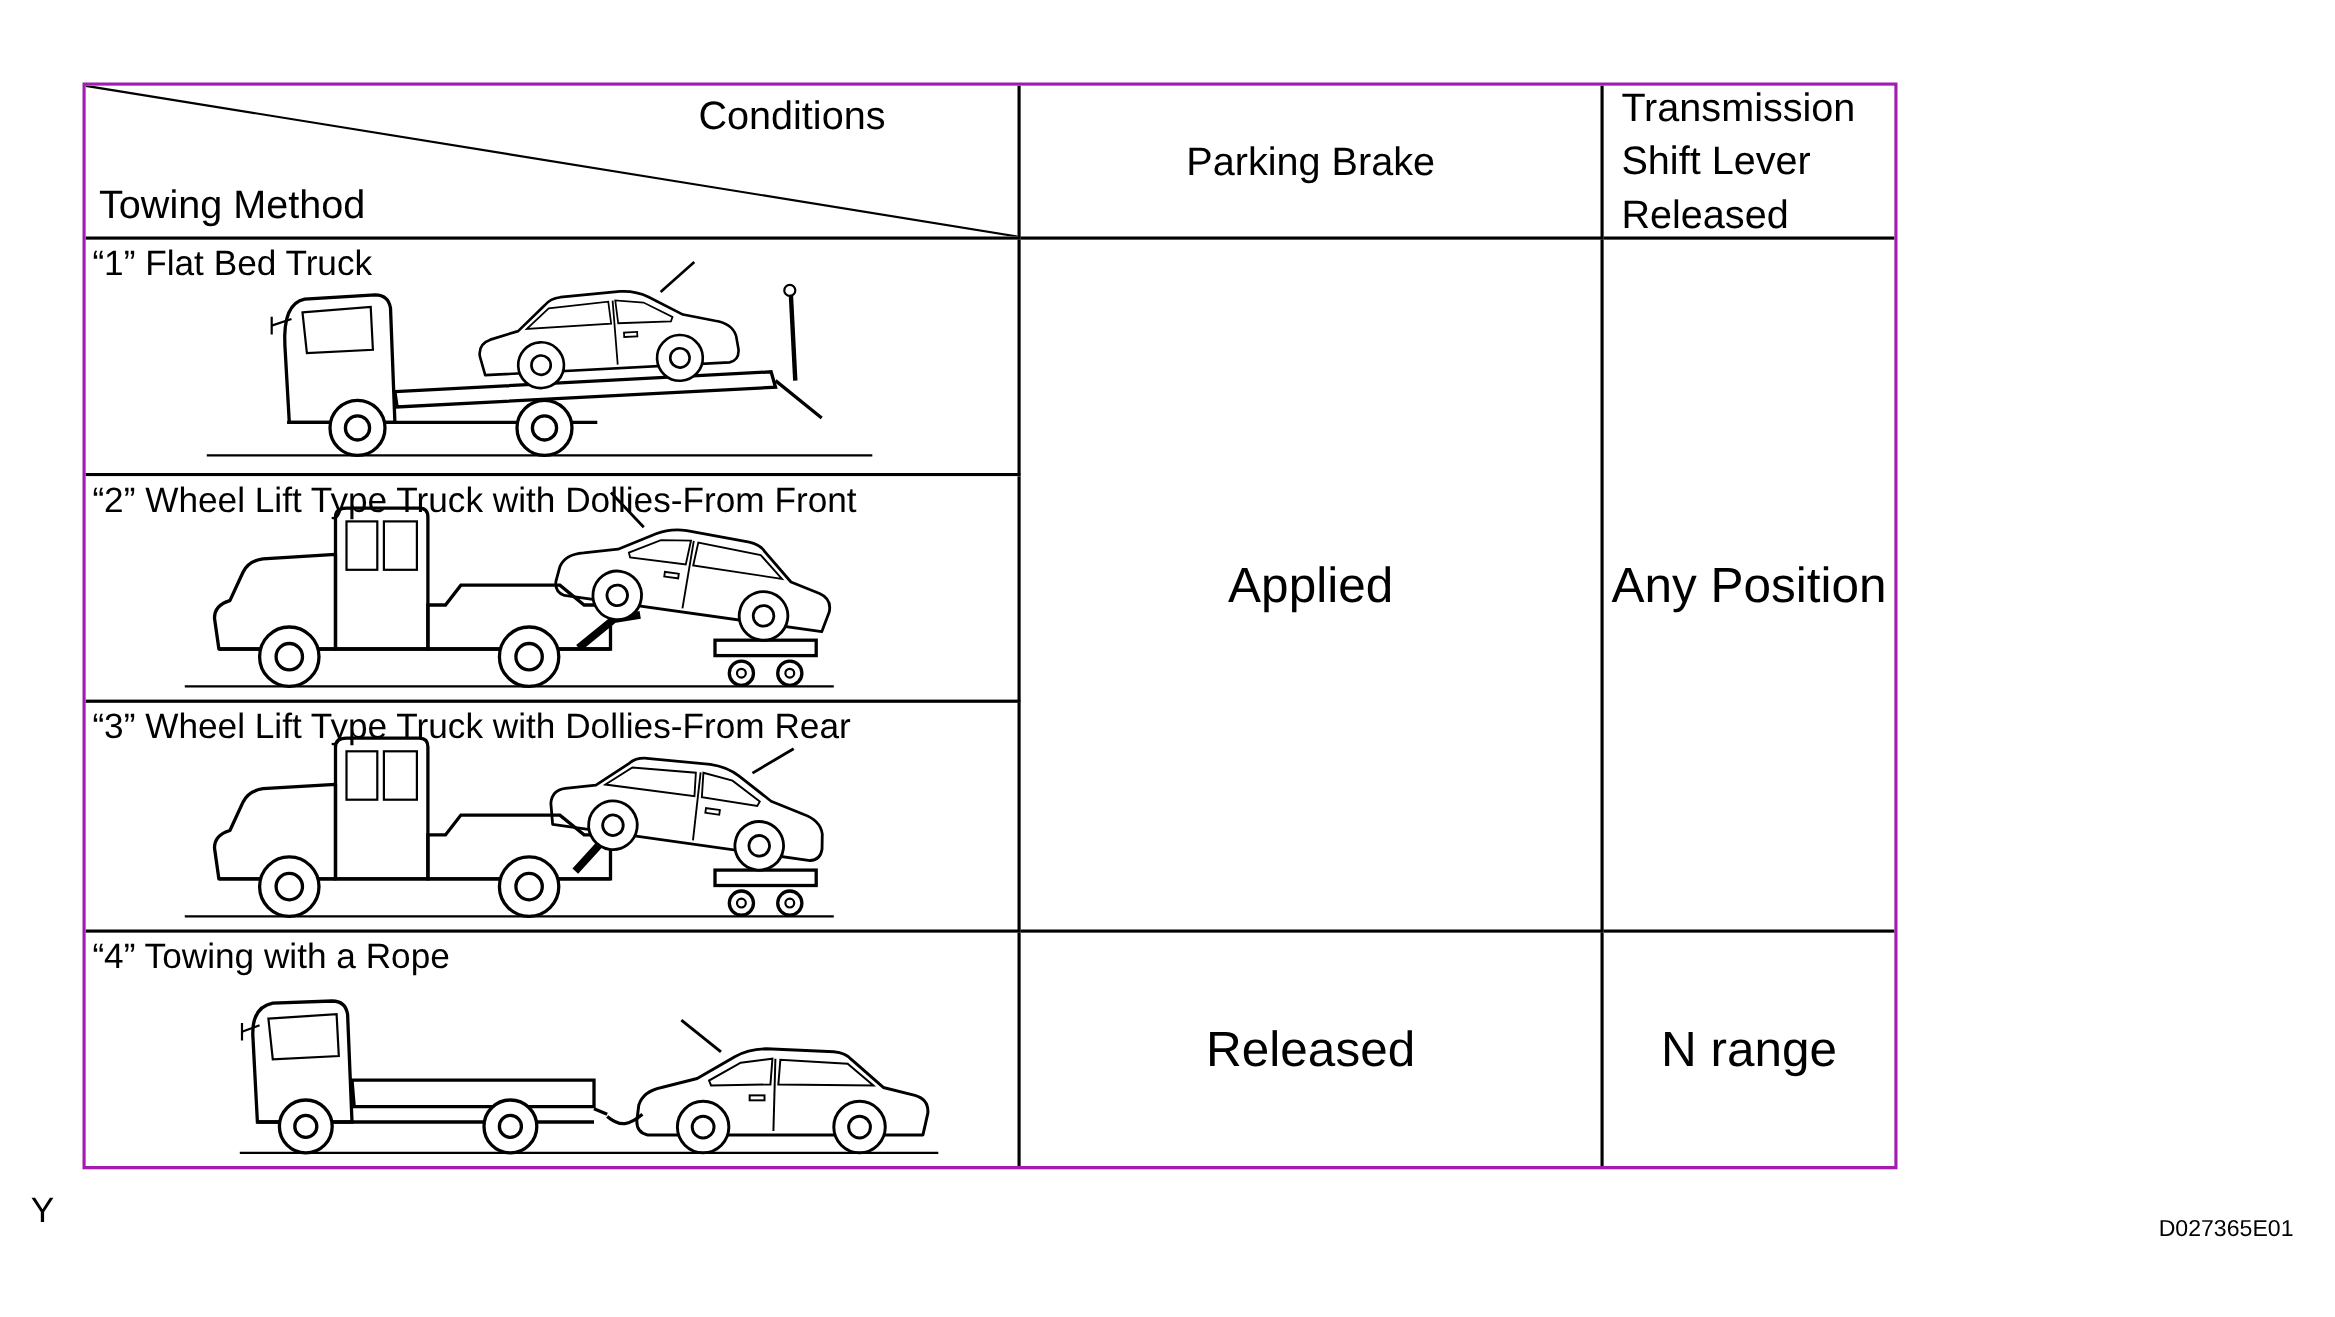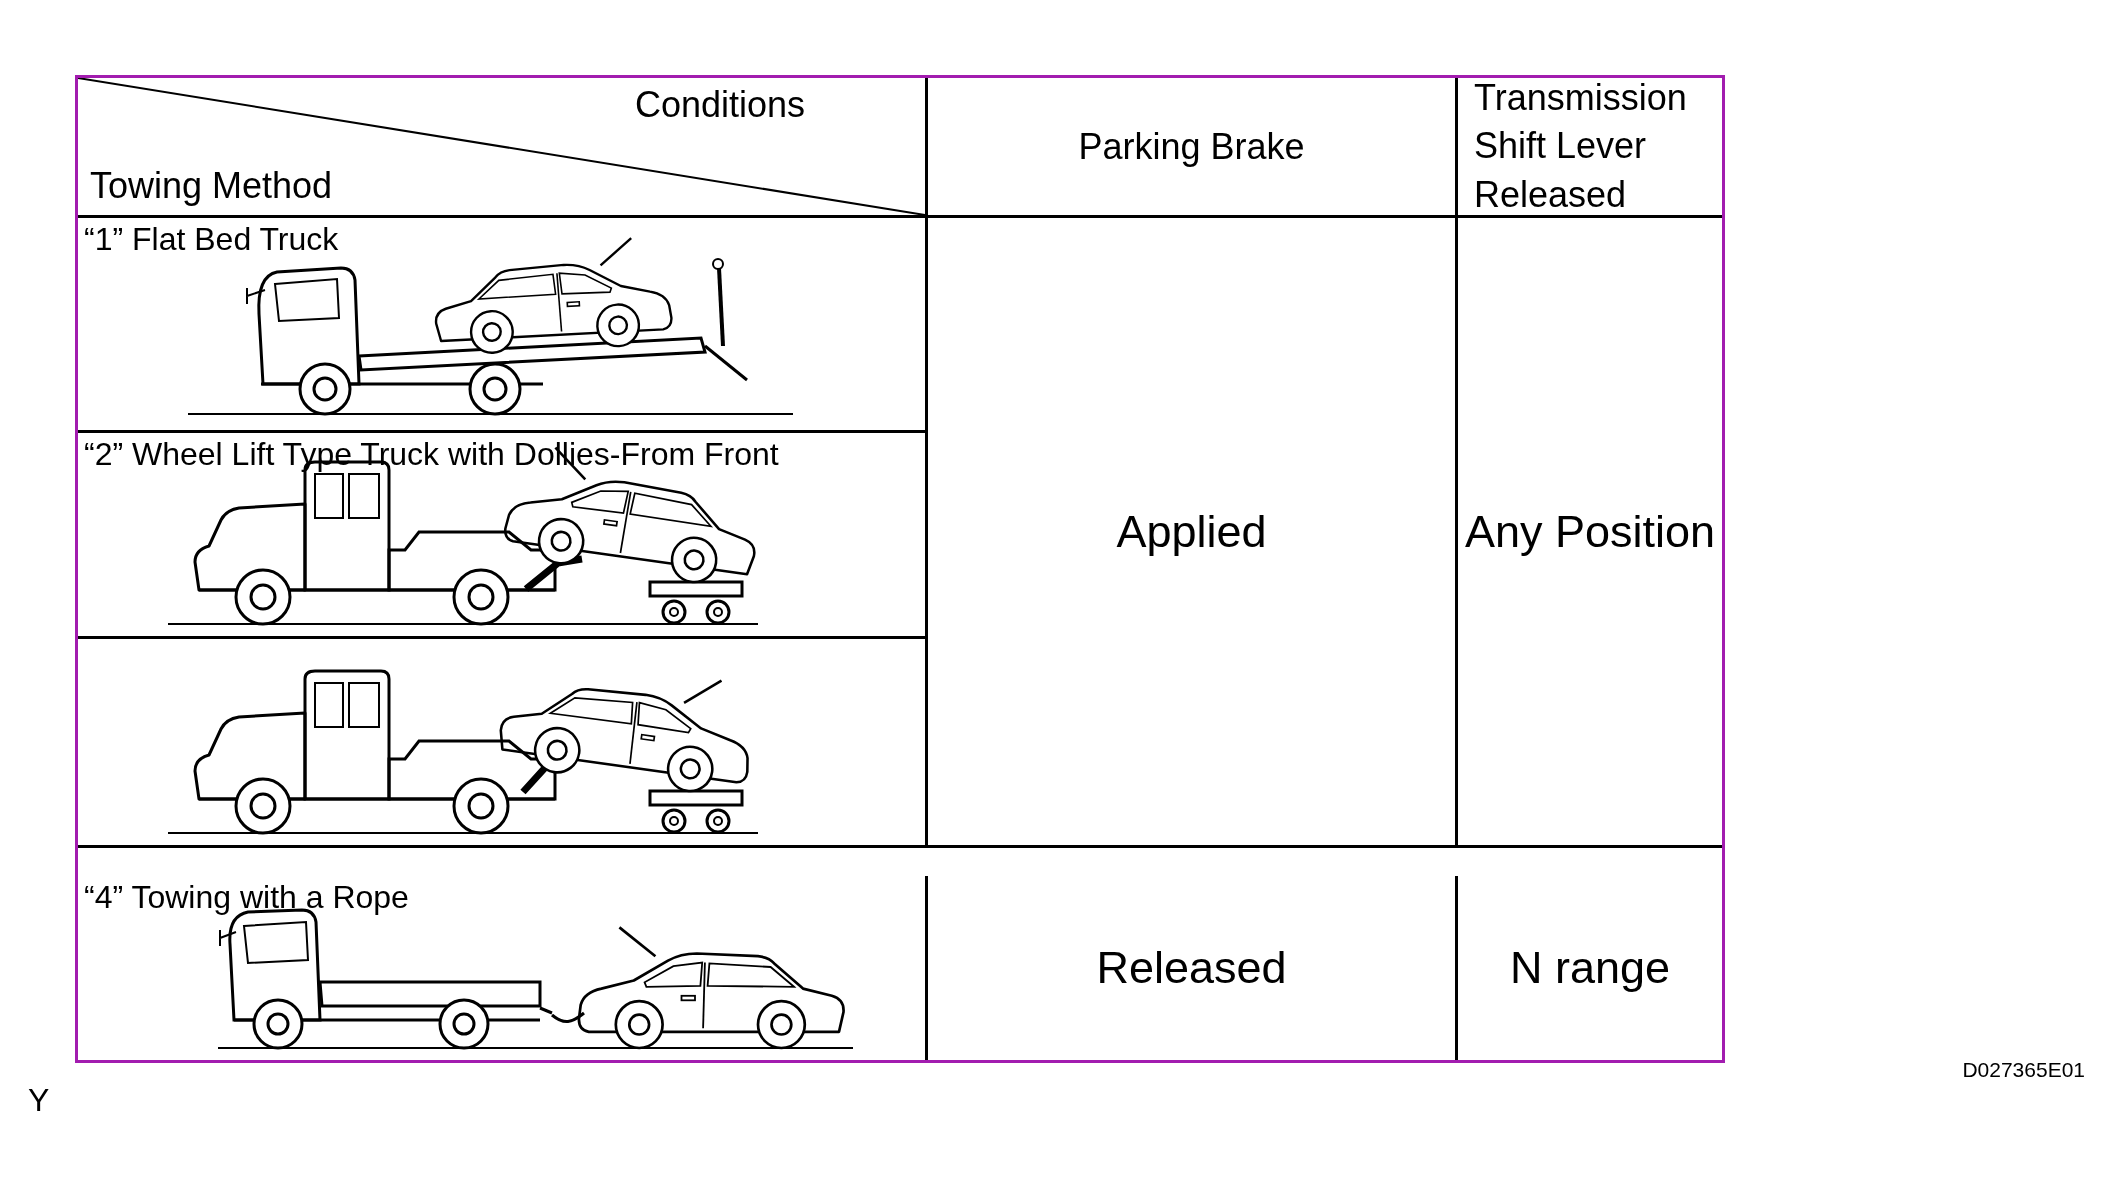--- a/index.html
+++ b/index.html
@@ -4,34 +4,34 @@
 <style>
   html,body{margin:0;padding:0;background:#fff;}
   body{width:2123px;height:1197px;position:relative;overflow:hidden;
        font-family:"Liberation Sans",sans-serif;color:#000;}
   .towing-table{position:absolute;left:75px;top:75px;width:1650px;height:988px;
        border:3px solid #a21caf;display:grid;box-sizing:border-box;
        grid-template-columns:850px 530px 1fr;
        grid-template-rows:140px 215px 206px 209px 1fr;}
   .cell{position:relative;box-sizing:border-box;border-right:3px solid #000;border-bottom:3px solid #000;background:#fff;}
   .cell.lastcol{border-right:none;}
-  .cell.lastrow{border-bottom:none;margin-top:28px;}
+  .cell.lastrow{border-bottom:none;}
   .corner-cell{grid-column:1;grid-row:1;}
   .corner-cell .diag{position:absolute;inset:0;width:100%;height:100%;}
   .corner-conditions{position:absolute;top:6px;right:120px;font-size:36px;}
   .corner-towing{position:absolute;bottom:8px;left:12px;font-size:36px;}
   .head-center{display:flex;align-items:center;justify-content:center;font-size:36px;text-align:center;}
   .head-left{display:flex;align-items:center;font-size:36px;line-height:1.35;padding:6px 16px;box-sizing:border-box;}
   .method-cell .row-label{position:absolute;top:3px;left:6px;font-size:32px;white-space:nowrap;}
   .method-cell svg.illus{position:absolute;left:0;bottom:2px;}
   .value-cell{display:flex;align-items:center;justify-content:center;font-size:45px;}
   .merge-pb{grid-column:2;grid-row:2/5;}
   .merge-sl{grid-column:3;grid-row:2/5;}
   .footer-y{position:absolute;left:28px;top:1082px;font-size:32px;}
-  .figure-code{position:absolute;right:38px;top:1058px;font-size:21px;}
+  .figure-code{position:absolute;right:38px;top:1106px;font-size:21px;}
   .ln{stroke:#000;fill:none;}
 </style>
 </head>
 <body>
 
 <svg width="0" height="0" style="position:absolute" aria-hidden="true">
   <defs>
     <g id="car">
       <path class="ln" fill="#fff" stroke-width="3" stroke-linejoin="round" d="M10,122 L5,100 Q4,86 18,82 L50,74 L82,46 Q88,39 100,38 L168,35 Q186,35 200,43 L238,65 L274,74 Q293,78 297,92 L299,108 Q299,120 288,122 Z"></path>
       <path class="ln" fill="#fff" stroke-width="2" d="M60,72 L86,50 L154,46 L156,71 Z"></path>
@@ -125,20 +125,21 @@
       <use href="#dolly" transform="translate(570,149)"></use>
       <g transform="translate(616,129) rotate(8) translate(-192,-97)">
         <g transform="translate(255,0) scale(-0.85,0.85)">
             <use href="#car"></use>
           </g>
       </g>
     </svg>
   </div>
 
   <div class="cell method-cell" style="grid-column:1;grid-row:4">
+    <div class="row-label">“3” Wheel Lift Type Truck with Dollies-From Rear</div>
     <svg class="illus" width="850" height="206" viewBox="0 0 850 206">
       <line x1="90" y1="196" x2="680" y2="196" stroke="#000" stroke-width="2"></line>
       <use href="#towtruck" transform="translate(105,16)"></use>
       <path d="M445,155 L475,122 L495,116" stroke="#000" stroke-width="7" fill="none"></path>
       <use href="#dolly" transform="translate(570,152)"></use>
       <g transform="translate(612,132) rotate(8) translate(-197,-97)">
         <g transform="scale(0.85)">
             <use href="#car"></use>
           </g>
       </g>

